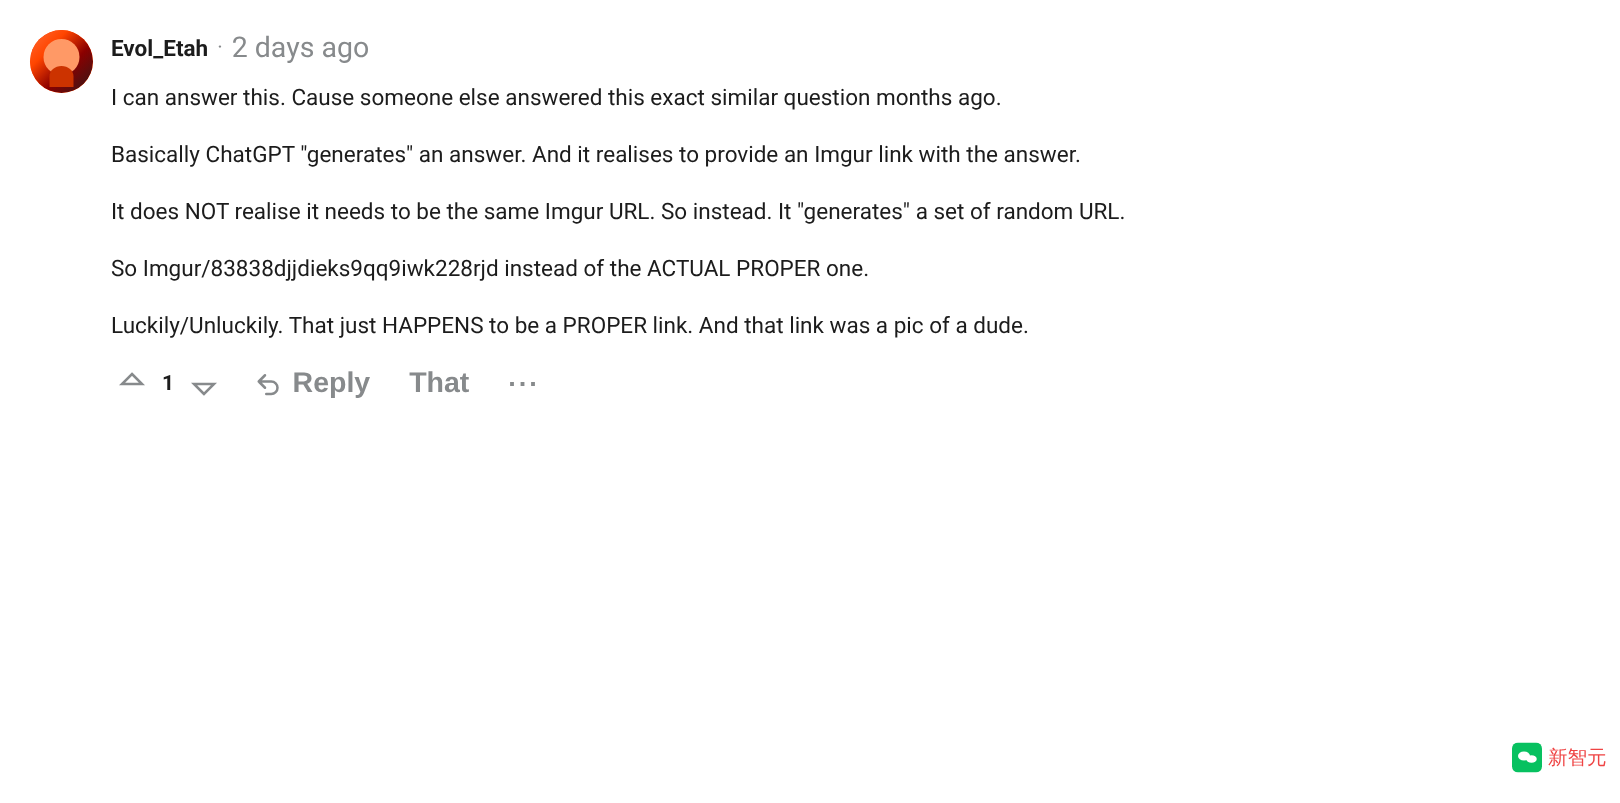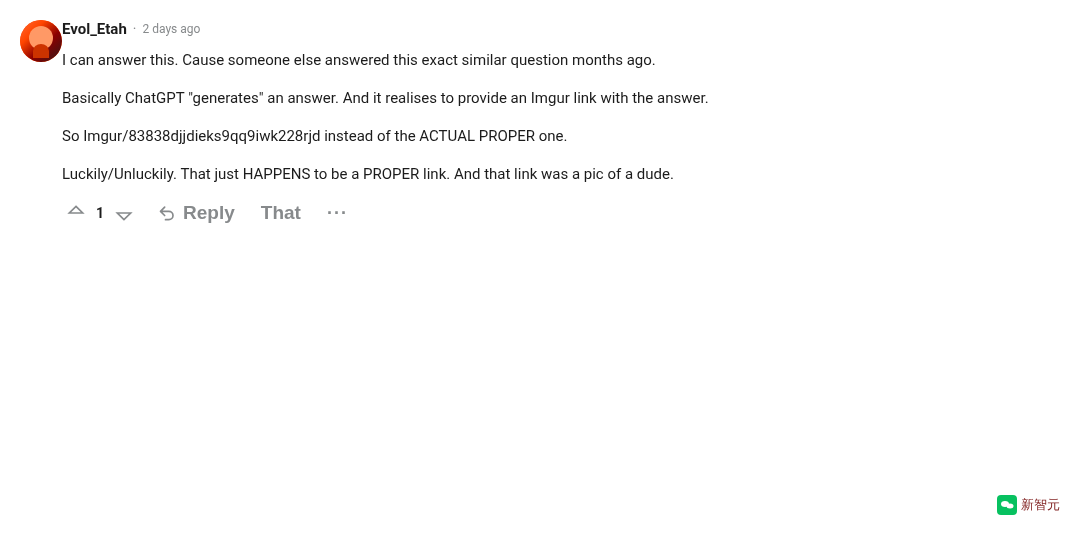--- a/index.html
+++ b/index.html
@@ -14,21 +14,21 @@
       font-size: 16px;
       color: #1c1c1c;
       width: 1080px;
       min-height: 535px;
       padding: 20px 30px 20px 20px;
     }
 
     .comment-container {
       display: flex;
       align-items: flex-start;
-      gap: 0;
+      gap: 12px;
       max-width: 1040px;
     }
 
     .avatar {
       width: 42px;
       height: 42px;
       border-radius: 50%;
       flex-shrink: 0;
       overflow: hidden;
       background: #ff4500;
@@ -88,21 +88,21 @@
       color: #1c1c1c;
     }
 
     .separator {
       color: #878a8c;
       font-size: 14px;
     }
 
     .timestamp {
       color: #878a8c;
-      font-size: 12px;
+      font-size: 19px;
     }
 
     .comment-text {
       font-size: 15px;
       line-height: 1.6;
       color: #1c1c1c;
     }
 
     .comment-text p {
       margin-bottom: 14px;
@@ -182,23 +182,23 @@
       color: #878a8c;
       padding: 4px 6px;
       border-radius: 4px;
       font-weight: 700;
       letter-spacing: 1px;
     }
 
     .watermark {
       position: fixed;
       bottom: 20px;
-      right: 20px;
+      right: 9px;
       font-size: 13px;
-      color: #7f1d1d;
+      color: #ef4444;
       display: flex;
       align-items: center;
       gap: 4px;
     }
 
     .watermark-logo {
       width: 20px;
       height: 20px;
       background: #07c160;
       border-radius: 4px;
@@ -220,20 +220,21 @@
   <div class="comment-body">
     <div class="comment-header">
       <span class="username">Evol_Etah</span>
       <span class="separator">·</span>
       <span class="timestamp">2 days ago</span>
     </div>
 
     <div class="comment-text">
       <p>I can answer this. Cause someone else answered this exact similar question months ago.</p>
       <p>Basically ChatGPT "generates" an answer. And it realises to provide an Imgur link with the answer.</p>
+      <p>It does NOT realise it needs to be the same Imgur URL. So instead. It "generates" a set of random URL.</p>
       <p>So Imgur/83838djjdieks9qq9iwk228rjd instead of the ACTUAL PROPER one.</p>
       <p>Luckily/Unluckily. That just HAPPENS to be a PROPER link. And that link was a pic of a dude.</p>
     </div>
 
     <div class="comment-actions">
       <div class="vote-section">
         <button class="vote-btn" title="Upvote">
           <svg viewBox="0 0 24 24">
             <path d="M12 4l8 8H4l8-8z" stroke="#878a8c" fill="none" stroke-width="2"></path>
           </svg>

